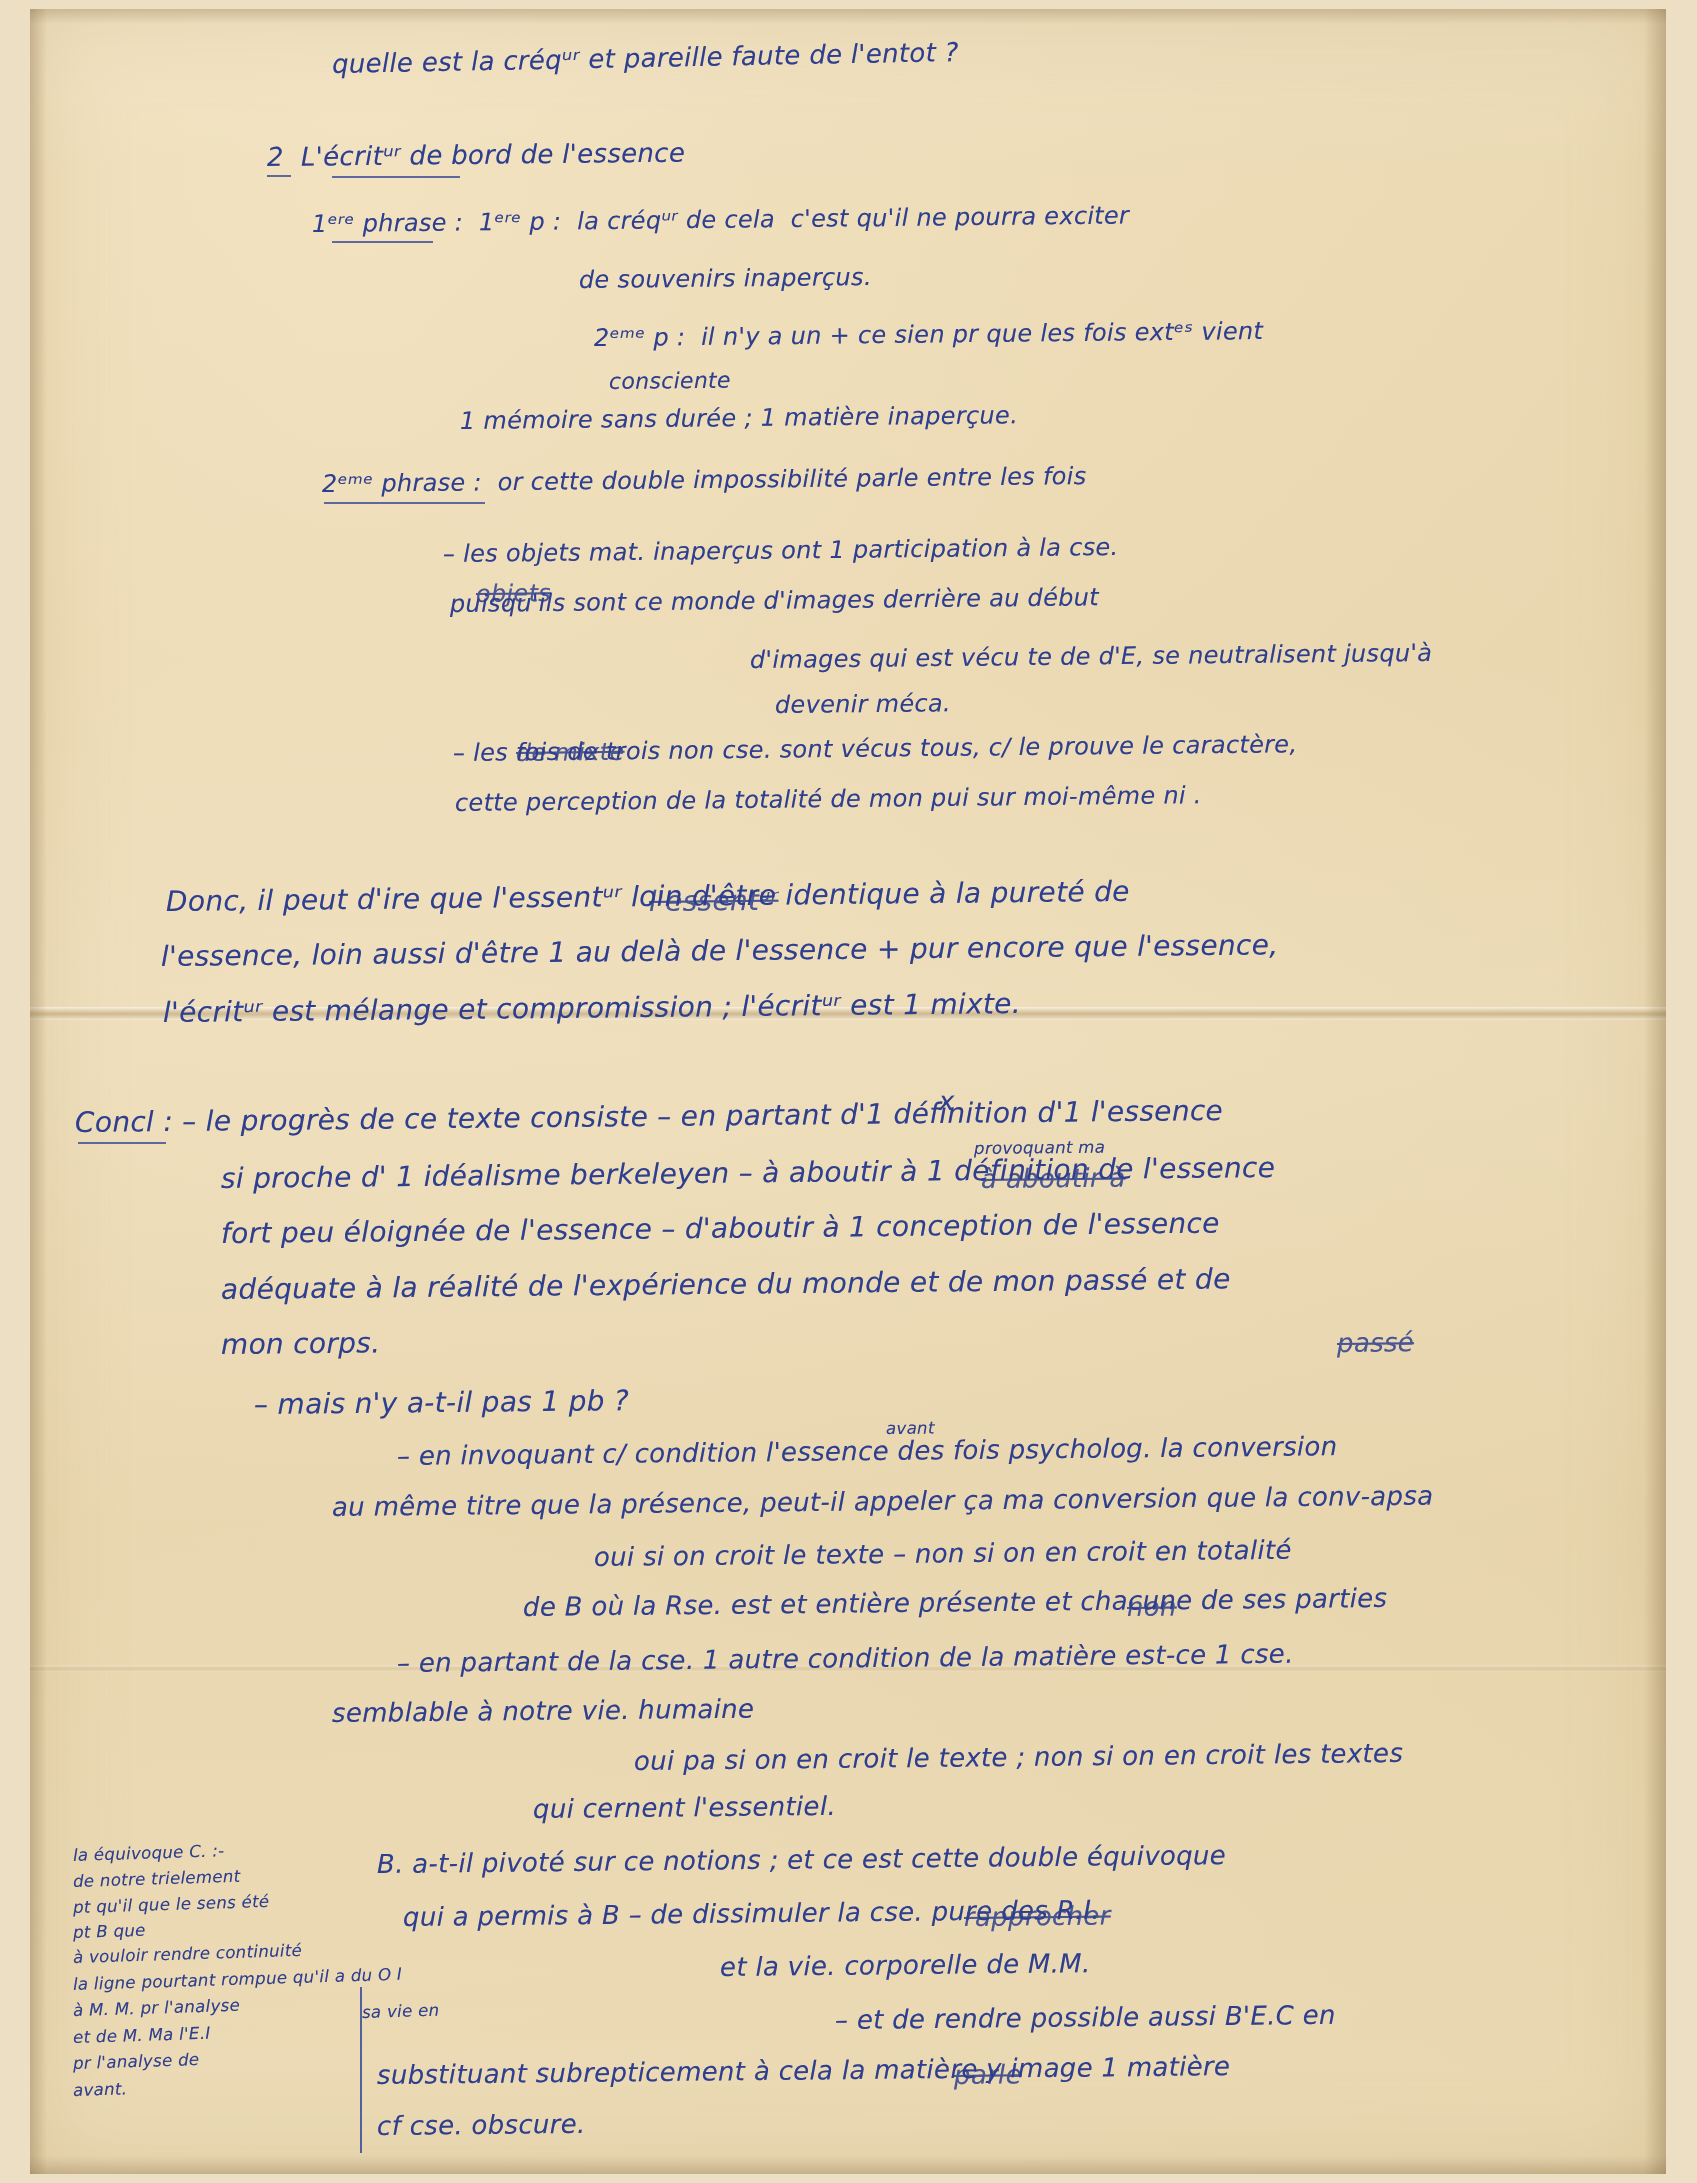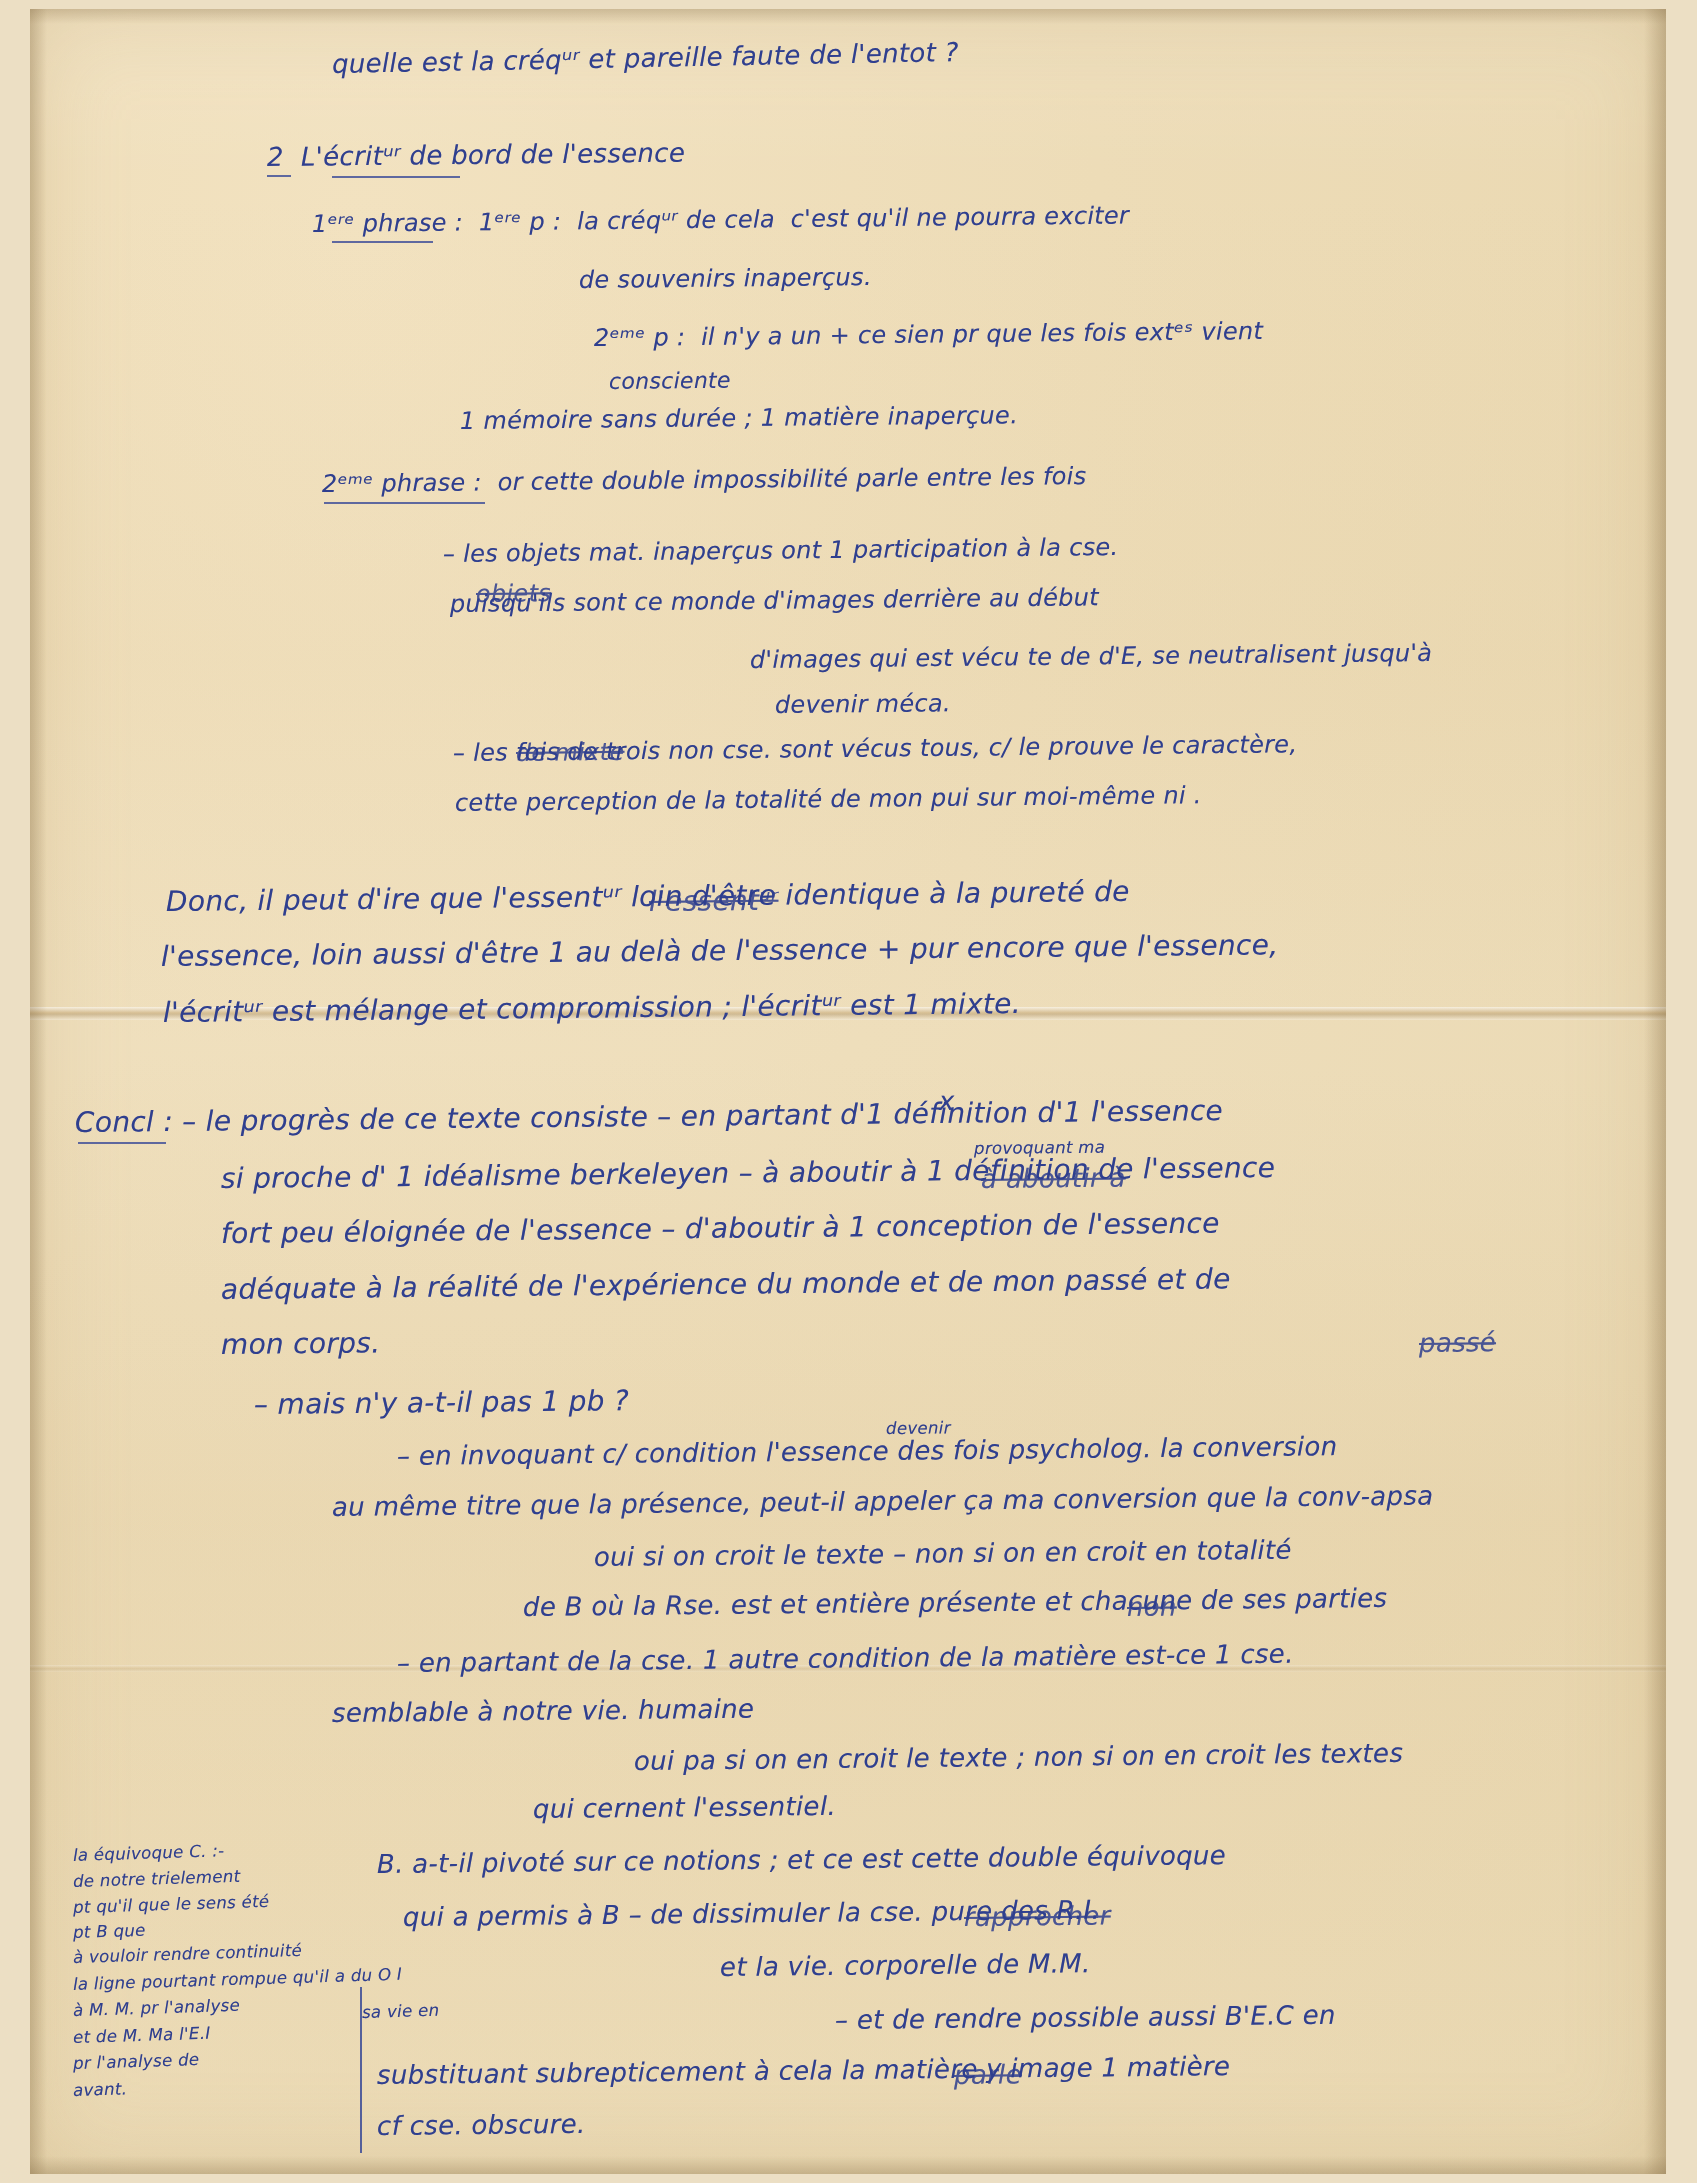--- a/index.html
+++ b/index.html
@@ -176,21 +176,21 @@
     <div class="hw s5 tilt3" style="left:191px; top:1153px;">si proche d' 1 idéalisme berkeleyen – à aboutir à 1 définition de l'essence</div>
     <div class="hw sm tilt3" style="left:944px; top:1130px;">provoquant ma</div>
 
     <div class="hw s5 tilt3" style="left:191px; top:1208px;">fort peu éloignée de l'essence – d'aboutir à 1 conception de l'essence</div>
     <div class="hw s5 tilt3" style="left:191px; top:1264px;">adéquate à la réalité de l'expérience du monde et de mon passé et de</div>
     <div class="hw s5 tilt3" style="left:191px; top:1319px;">mon corps.</div>
 
     <div class="hw s5 tilt3" style="left:224px; top:1379px;">– mais n'y a-t-il pas 1 pb ?</div>
 
     <div class="hw s4 tilt3" style="left:367px; top:1432px;">– en invoquant c/ condition l'essence des fois psycholog. la conversion</div>
-    <div class="hw sm tilt3" style="left:856px; top:1410px;">devenir</div>
+    <div class="hw sm tilt3" style="left:856px; top:1410px;">avant</div>
 
     <div class="hw s4 tilt3" style="left:302px; top:1483px;">au même titre que la présence, peut-il appeler ça ma conversion que la conv-apsa</div>
 
     <div class="hw s4 tilt3" style="left:564px; top:1533px;">oui si on croit le texte – non si on en croit en totalité</div>
 
     <div class="hw s4 tilt3" style="left:493px; top:1583px;">de B où la Rse. est et entière présente et chacune de ses parties</div>
 
     <div class="hw s4 tilt3" style="left:367px; top:1639px;">– en partant de la cse. 1 autre condition de la matière est-ce 1 cse.</div>
 
     <div class="hw s4 tilt3" style="left:302px; top:1689px;">semblable à notre vie. humaine</div>
@@ -223,18 +223,18 @@
     <div class="hw sm tilt2" style="left:43px; top:2019px;">et de M. Ma l'E.I</div>
     <div class="hw sm tilt2" style="left:43px; top:2045px;">pr l'analyse de</div>
     <div class="hw sm tilt2" style="left:43px; top:2072px;">avant.</div>
     <div class="hw sm tilt2" style="left:332px; top:1994px;">sa vie en</div>
 
     <div class="hw s3 tilt3 strike" style="left:446px; top:531px; opacity:.85;margin-top:40px;">objets</div>
     <div class="hw s3 tilt3 strike" style="left:486px; top:730px; opacity:.85;">de mixte</div>
     <div class="hw s5 tilt3 strike" style="left:619px; top:876px; opacity:.85;">l'essentᵘʳ</div>
     <div class="hw s4 tilt3 strike" style="left:951px; top:1155px; opacity:.85;">à aboutir à</div>
     <div class="hw s4 tilt3 strike" style="left:1097px; top:1583px; opacity:.85;font-style:italic;">non</div>
-    <div class="hw s4 tilt3 strike" style="left:1389px; top:1319px; opacity:.85;">passé</div>
+    <div class="hw s4 tilt3 strike" style="left:1307px; top:1319px; opacity:.85;">passé</div>
     <div class="hw s4 tilt3 strike" style="left:934px; top:1893px; opacity:.85;">rapprocher</div>
     <div class="hw s4 tilt3 strike" style="left:924px; top:2051px; opacity:.85;">parle</div>
   </div>
 </div>
 
 
 </body></html>

